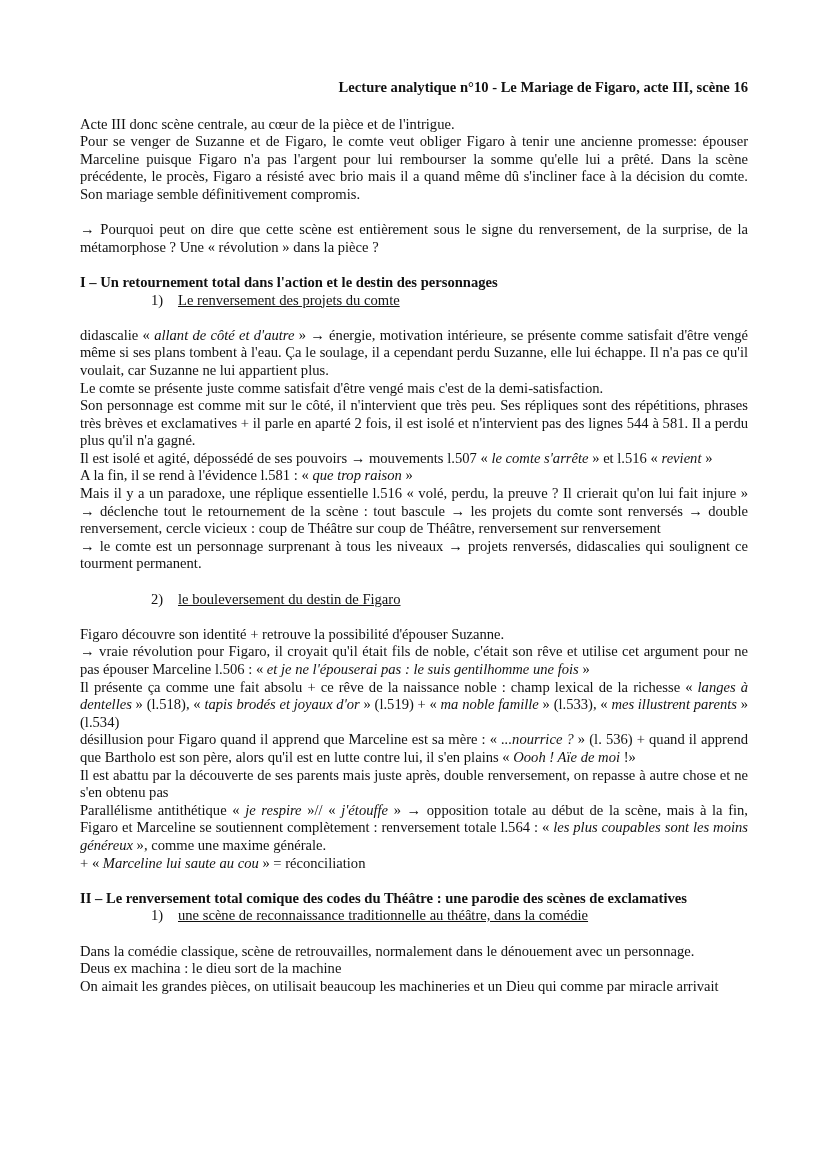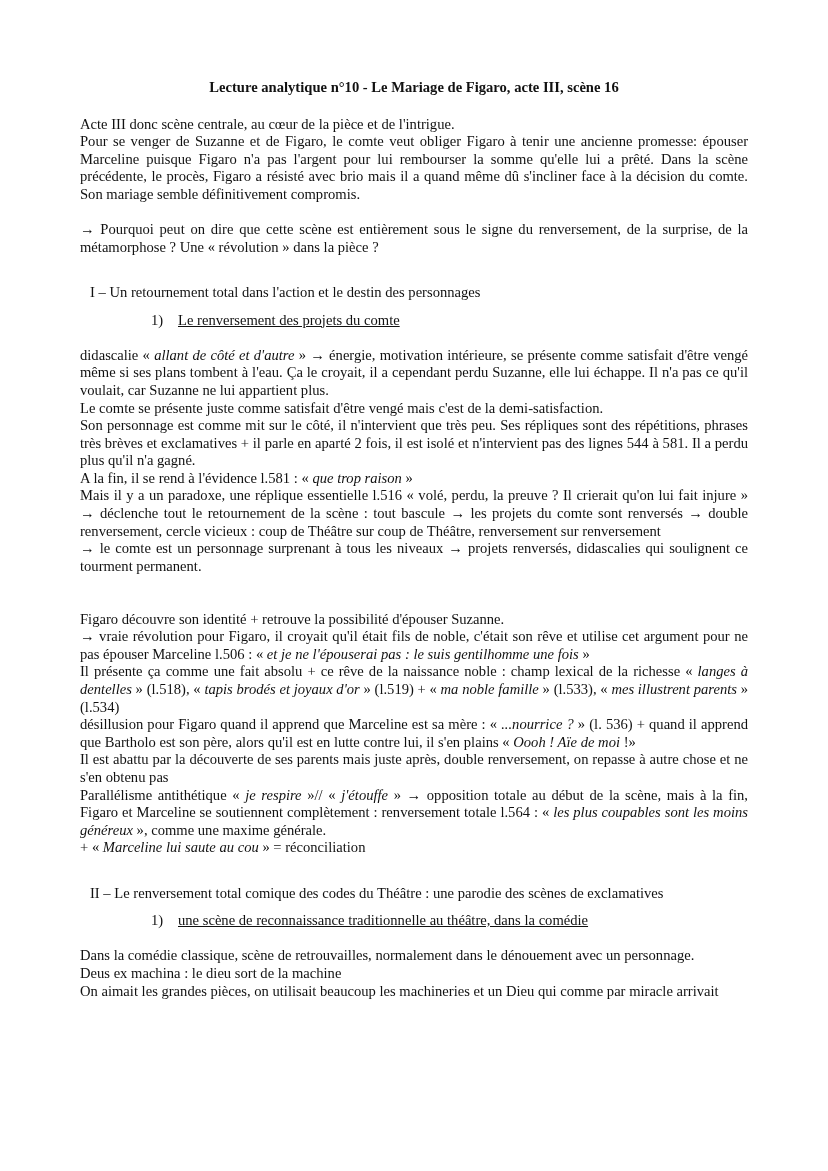--- a/index.html
+++ b/index.html
@@ -1,22 +1,22 @@
 <!DOCTYPE html>
 <html><head>
 <meta charset="utf-8">
 <style>
   html, body { margin:0; padding:0; background:#ffffff; }
   body { width:828px; height:1171px; position:relative; overflow:hidden;
          font-family:"Liberation Serif", "DejaVu Serif", serif; color:#111; }
   .page { position:absolute; left:80px; top:79px; width:668px; font-size:14.6px; line-height:17.6px; }
-  .title { text-align:center; font-weight:bold; font-size:14.6px; margin:0 0 19px 0; }
+  .title { text-align:right; font-weight:bold; font-size:14.6px; margin:0 0 19px 0; }
   p { margin:0; text-align:justify; }
   .gap { height:17.6px; }
-  .h1 { font-weight:normal; margin:10px; }
+  .h1 { font-weight:bold; margin:0; }
   .h2 { margin:0 0 0 71px; }
   .h2 .num { display:inline-block; width:27px; }
   .h2 .txt { text-decoration:underline;text-align:right; }
   i { font-style:italic; }
   .u { }
 </style>
 </head>
 <body>
 
 <div class="page">
@@ -27,28 +27,32 @@
   <div class="gap"></div>
   <p>→ Pourquoi peut on dire que cette scène est entièrement sous le signe du renversement, de la surprise, de la métamorphose ? Une « révolution » dans la pièce ?</p>
   <div class="gap"></div>
 
   <div class="h1">I – Un retournement total dans l'action et le destin des personnages</div>
   <div class="h2">
     <span class="num">1)</span><span class="txt">Le renversement des projets du comte</span>
   </div>
   <div class="gap"></div>
 
-  <p><span>didascalie « </span><i>allant de côté et d'autre</i><span> » →  énergie, motivation intérieure, se présente comme satisfait d'être vengé même si ses plans tombent à l'eau. Ça le croyait, il a cependant perdu Suzanne, elle lui échappe. Il n'a pas ce qu'il voulait, car Suzanne ne lui appartient plus.</span></p>
+  <p><span>didascalie « </span><i>allant de côté et d'autre</i><span> » →  énergie, motivation intérieure, se présente comme satisfait d'être vengé même si ses plans tombent à l'eau. Ça le soulage, il a cependant perdu Suzanne, elle lui échappe. Il n'a pas ce qu'il voulait, car Suzanne ne lui appartient plus.</span></p>
   <p>Le comte se présente juste comme satisfait d'être vengé mais c'est de la demi-satisfaction.</p>
   <p>Son personnage est comme mit sur le côté, il n'intervient que très peu. Ses répliques sont des répétitions, phrases très brèves et exclamatives + il parle en aparté 2 fois, il est isolé et n'intervient pas des lignes 544 à 581. Il a perdu plus qu'il n'a gagné.</p>
+  <p><span>Il est isolé et agité, dépossédé de ses pouvoirs → mouvements l.507 « </span><i>le comte s'arrête</i><span> » et l.516 « </span><i>revient</i><span> »</span></p>
   <p><span>A la fin, il se rend à l'évidence l.581 : « </span><i>que trop raison</i><span> »</span></p>
   <p>Mais il y a un paradoxe, une réplique essentielle l.516 « volé, perdu, la preuve ? Il crierait qu'on lui fait injure » → déclenche tout le retournement de la scène : tout bascule → les projets du comte sont renversés → double renversement, cercle vicieux : coup de Théâtre sur coup de Théâtre, renversement sur renversement</p>
   <p>→ le comte est un personnage surprenant à tous les niveaux → projets renversés, didascalies qui soulignent ce tourment permanent.</p>
   <div class="gap"></div>
 
+  <div class="h2">
+    <span class="num">2)</span><span class="txt">le bouleversement du destin de Figaro</span>
+  </div>
   <div class="gap"></div>
 
   <p>Figaro découvre son identité + retrouve la possibilité d'épouser Suzanne.</p>
   <p><span>→ vraie révolution pour Figaro, il croyait qu'il était fils de noble, c'était son rêve et utilise cet argument pour ne pas épouser Marceline l.506 : « </span><i>et je ne l'épouserai pas : le suis gentilhomme une fois</i><span> »</span></p>
   <p><span>Il présente ça comme une fait absolu + ce rêve de la naissance noble : champ lexical de la richesse « </span><i>langes à dentelles</i><span> » (l.518), « </span><i>tapis brodés et joyaux d'or</i><span> » (l.519) + « </span><i>ma noble famille</i><span> » (l.533), « </span><i>mes illustrent parents</i><span> » (l.534)</span></p>
   <p><span>désillusion pour Figaro quand il apprend que Marceline est sa mère : « </span><i>...nourrice ?</i><span> » (l. 536) + quand il apprend que Bartholo est son père, alors qu'il est en lutte contre lui, il s'en plains « </span><i>Oooh ! Aïe de moi</i><span> !»</span></p>
   <p>Il est abattu par la découverte de ses parents mais juste après, double renversement, on repasse à autre chose et ne s'en obtenu pas</p>
   <p><span>Parallélisme antithétique « </span><i>je respire</i><span> »// « </span><i>j'étouffe</i><span> » → opposition totale au début de la scène, mais à la fin, Figaro et Marceline se soutiennent complètement : renversement totale l.564 : « </span><i>les plus coupables sont les moins généreux</i><span> », comme une maxime générale.</span></p>
   <p><span>+ « </span><i>Marceline lui saute au cou</i><span> » = réconciliation</span></p>
   <div class="gap"></div>

